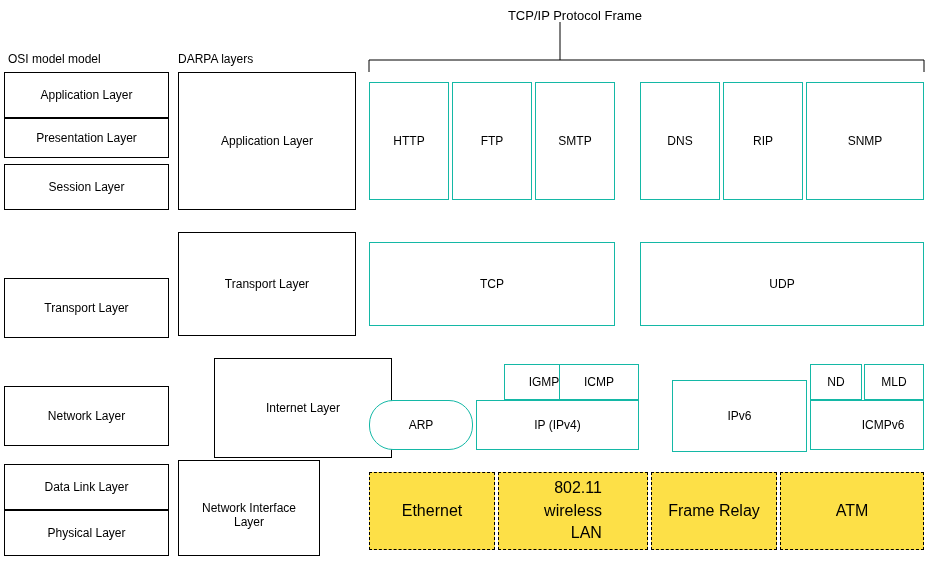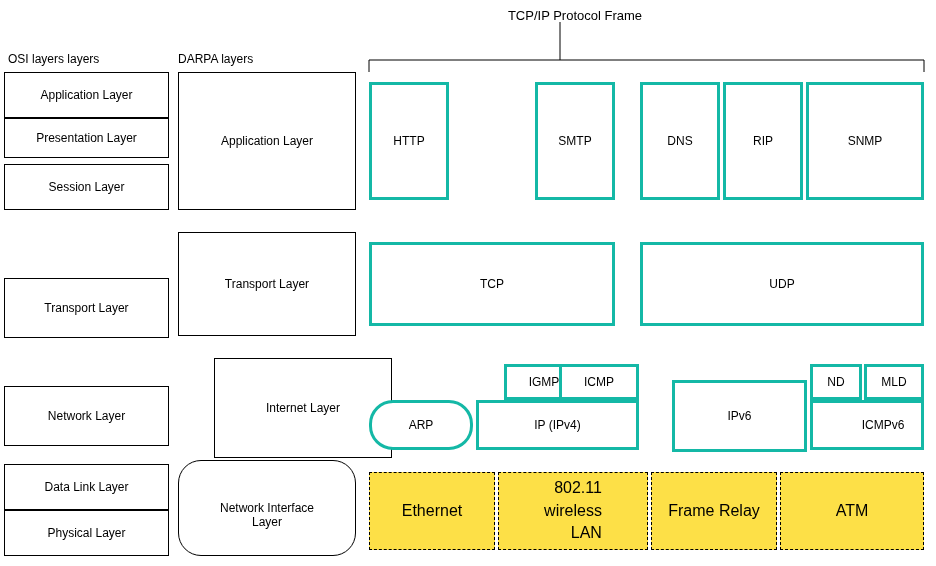--- a/index.html
+++ b/index.html
@@ -75,21 +75,21 @@
       align-items: center;
       justify-content: center;
       text-align: center;
       font-size: 12px;
       background: #fff;
     }
 
     
     .proto-box {
       position: absolute;
-      border: 3px solid #14b8a6;
+      border: 1px solid #14b8a6;
       display: flex;
       align-items: center;
       justify-content: center;
       text-align: center;
       font-size: 12px;
       background: #fff;
     }
 
     
     .proto-box-dashed {
@@ -103,21 +103,21 @@
       background: #fde047;
     }
   </style>
 </head>
 <body>
 
 <div class="diagram">
 
   <div class="title">TCP/IP Protocol Frame</div>
 
-  <div class="col-header-osi">OSI layers layers</div>
+  <div class="col-header-osi">OSI model model</div>
   <div class="col-header-darpa">DARPA layers</div>
 
   <svg class="bracket-svg">
 
     <line x1="560" y1="22" x2="560" y2="60" stroke="#000" stroke-width="1"></line>
 
     <line x1="369" y1="60" x2="924" y2="60" stroke="#000" stroke-width="1"></line>
 
     <line x1="369" y1="60" x2="369" y2="72" stroke="#000" stroke-width="1"></line>
 
@@ -157,26 +157,27 @@
   </div>
 
   <div class="darpa-box" style="left:178px; top:232px; width:178px; height:104px; font-size:12px;">
     Transport Layer
   </div>
 
   <div class="darpa-box" style="left:178px; top:358px; width:178px; height:100px; font-size:12px;margin-left:36px;">
     Internet Layer
   </div>
 
-  <div class="darpa-box" style="left:178px; top:460px; width:178px; height:96px; font-size:12px; text-align:center; white-space:pre-line;border-radius:23px;">
+  <div class="darpa-box" style="left:178px; top:460px; width:142px; height:96px; font-size:12px; text-align:center; white-space:pre-line;">
     Network Interface
 Layer
   </div>
 
   <div class="proto-box" style="left:369px; top:82px; width:80px; height:118px;">HTTP</div>
+  <div class="proto-box" style="left:452px; top:82px; width:80px; height:118px;">FTP</div>
   <div class="proto-box" style="left:535px; top:82px; width:80px; height:118px;">SMTP</div>
   <div class="proto-box" style="left:640px; top:82px; width:80px; height:118px;">DNS</div>
   <div class="proto-box" style="left:723px; top:82px; width:80px; height:118px;">RIP</div>
   <div class="proto-box" style="left:806px; top:82px; width:118px; height:118px;">SNMP</div>
 
   <div class="proto-box" style="left:369px; top:242px; width:246px; height:84px;">TCP</div>
   <div class="proto-box" style="left:640px; top:242px; width:284px; height:84px;">UDP</div>
 
   <div class="proto-box" style="left:504px; top:364px; width:80px; height:36px;">IGMP</div>
   <div class="proto-box" style="left:559px; top:364px; width:80px; height:36px;">ICMP</div>

